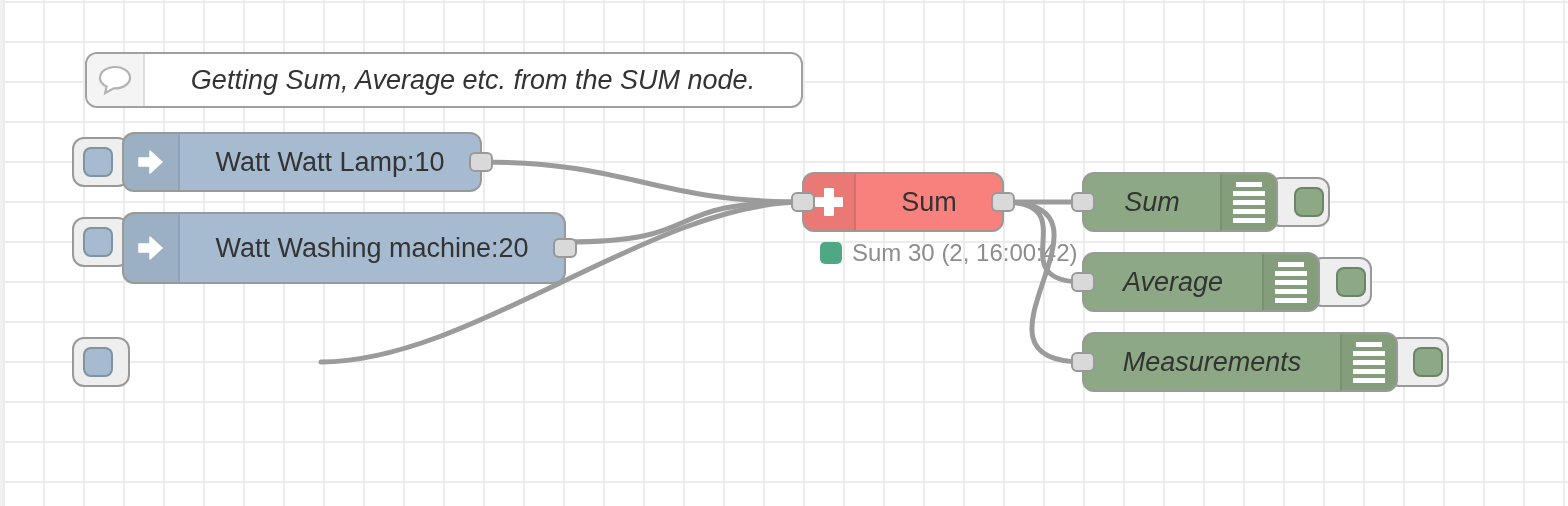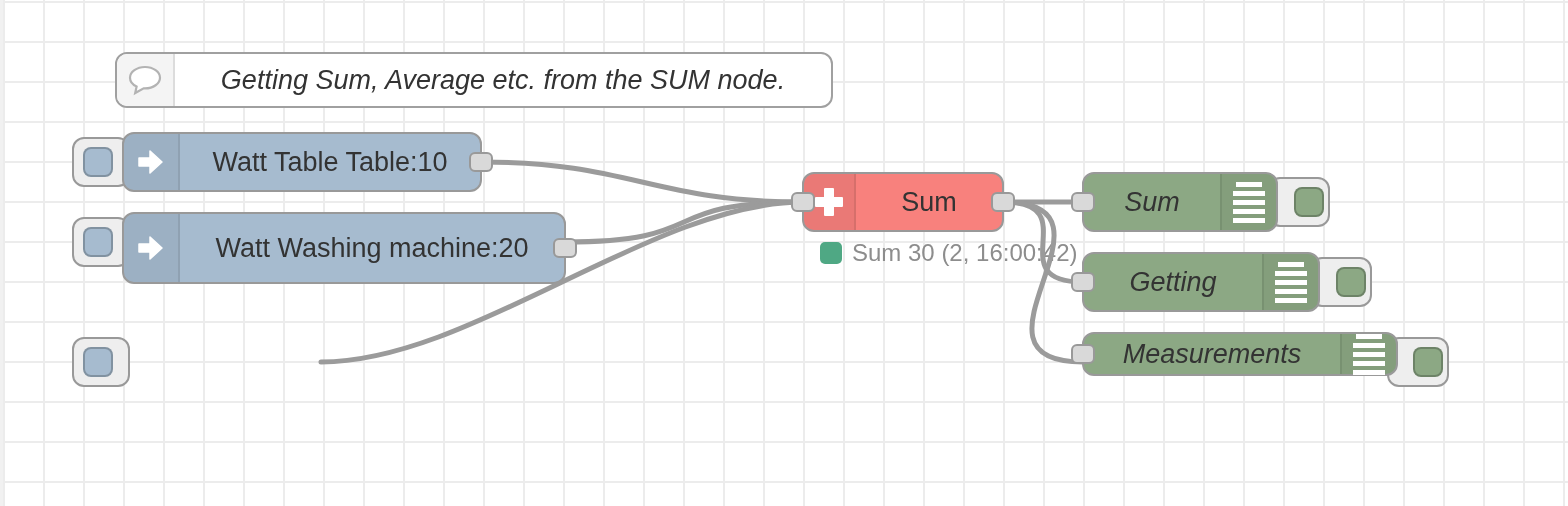--- a/index.html
+++ b/index.html
@@ -28,21 +28,21 @@
   .node .label{flex:1;text-align:center;white-space:nowrap;overflow:hidden;padding:0 8px;}
   .italic{font-style:italic;}
   .icon-sec{
     height:100%;display:flex;align-items:center;justify-content:center;flex:0 0 auto;
   }
   .icon-sec.left{width:56px;background:rgba(0,0,0,0.055);
     border-right:2px solid rgba(0,0,0,0.09);border-radius:10px 0 0 10px;}
   .icon-sec.right{width:56px;background:rgba(0,0,0,0.055);
     border-left:2px solid rgba(0,0,0,0.09);border-radius:0 10px 10px 0;}
   
-  .comment{background:#fff;border-color:#a0a0a0;border-radius:12px;margin-left:30px;}
+  .comment{background:#fff;border-color:#a0a0a0;border-radius:12px;}
   .comment .icon-sec.left{background:#f4f4f4;border-right:2px solid #dcdcdc;}
   
   .inject{background:var(--inject);}
   .sum-node{background:var(--sum);}
   .sum-node .icon-sec.left{width:52px;}
   .debug{background:var(--debug);}
   
   .tab{
     position:absolute;background:var(--tab-bg);border:2px solid var(--node-border);
     border-radius:12px;width:58px;height:50px;cursor:pointer;
@@ -98,21 +98,21 @@
 
   <div class="tab inject-btn" style="left:72px;top:137px">
     <span class="inner"></span>
   </div>
   <div class="node inject" style="left:122px;top:132px;width:360px;height:60px">
     <div class="icon-sec left">
       <svg width="30" height="30" viewBox="0 0 30 30">
         <path d="M3 11 h11 V4 l12 11 -12 11 v-7 H3 z" fill="#ffffff" stroke="#ffffff" stroke-width="1.5" stroke-linejoin="round"></path>
       </svg>
     </div>
-    <div class="label">Watt Table Table:10</div>
+    <div class="label">Watt Watt Lamp:10</div>
     <span class="port out"></span>
   </div>
 
   <div class="tab inject-btn" style="left:72px;top:217px">
     <span class="inner"></span>
   </div>
   <div class="node inject" style="left:122px;top:212px;width:444px;height:72px">
     <div class="icon-sec left">
       <svg width="30" height="30" viewBox="0 0 30 30">
         <path d="M3 11 h11 V4 l12 11 -12 11 v-7 H3 z" fill="#ffffff" stroke="#ffffff" stroke-width="1.5" stroke-linejoin="round"></path>
@@ -155,37 +155,37 @@
         <rect x="2" y="37" width="32" height="5" fill="#fff"></rect>
       </svg>
     </div>
     <span class="port in"></span>
   </div>
 
   <div class="tab debug-toggle" style="left:1310px;top:257px">
     <span class="inner"></span>
   </div>
   <div class="node debug" style="left:1082px;top:252px;width:238px;height:60px">
-    <div class="label italic">Getting</div>
+    <div class="label italic">Average</div>
     <div class="icon-sec right">
       <svg width="36" height="42" viewBox="0 0 36 42">
         <rect x="5" y="1" width="26" height="5" fill="#fff"></rect>
         <rect x="2" y="10" width="32" height="5" fill="#fff"></rect>
         <rect x="2" y="19" width="32" height="5" fill="#fff"></rect>
         <rect x="2" y="28" width="32" height="5" fill="#fff"></rect>
         <rect x="2" y="37" width="32" height="5" fill="#fff"></rect>
       </svg>
     </div>
     <span class="port in"></span>
   </div>
 
   <div class="tab debug-toggle" style="left:1387px;top:337px">
     <span class="inner"></span>
   </div>
-  <div class="node debug" style="left:1082px;top:332px;width:316px;height:44px">
+  <div class="node debug" style="left:1082px;top:332px;width:316px;height:60px">
     <div class="label italic">Measurements</div>
     <div class="icon-sec right">
       <svg width="36" height="42" viewBox="0 0 36 42">
         <rect x="5" y="1" width="26" height="5" fill="#fff"></rect>
         <rect x="2" y="10" width="32" height="5" fill="#fff"></rect>
         <rect x="2" y="19" width="32" height="5" fill="#fff"></rect>
         <rect x="2" y="28" width="32" height="5" fill="#fff"></rect>
         <rect x="2" y="37" width="32" height="5" fill="#fff"></rect>
       </svg>
     </div>

